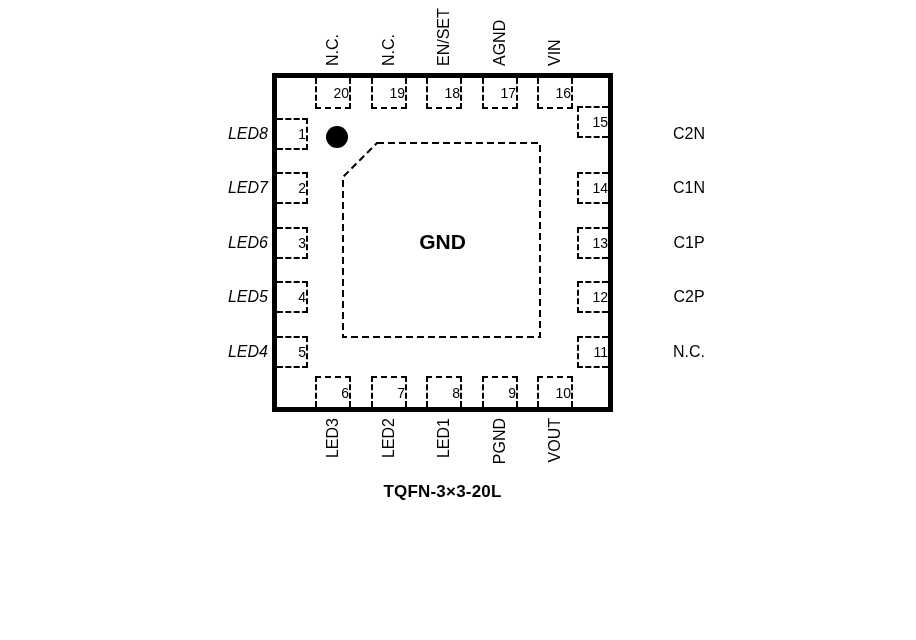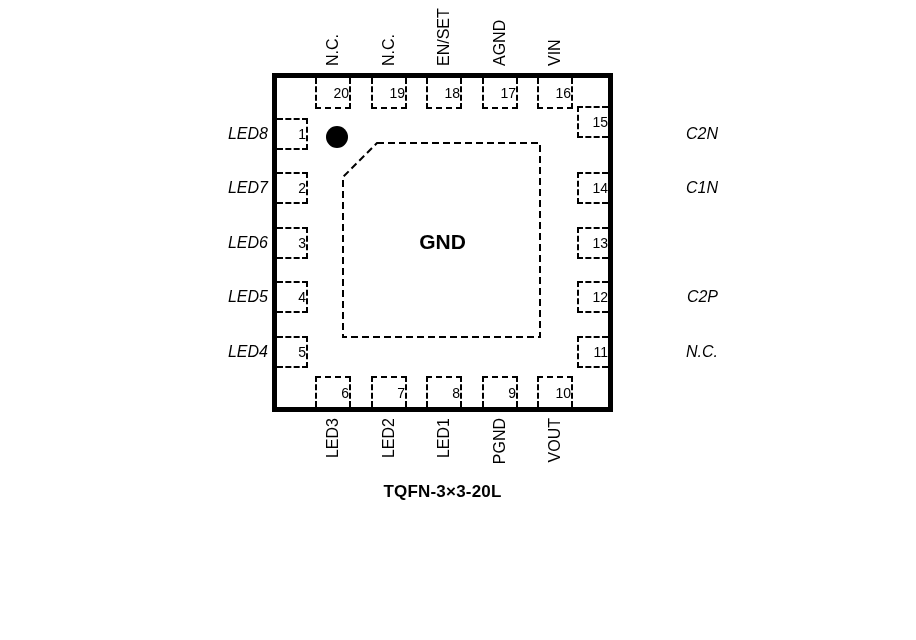--- a/index.html
+++ b/index.html
@@ -24,21 +24,21 @@
   .gnd-label {
     position: absolute; left: 0; top: 152px; width: 100%; text-align: center;
     font-weight: bold; font-size: 21px;
   }
   .dot {
     position: absolute; left: 49px; top: 48px; width: 22px; height: 22px;
     background: #000; border-radius: 50%;
   }
   .side-label { position: absolute; font-size: 16px; height: 22px; line-height: 22px; }
   .side-label.lft { left: 158px; width: 110px; text-align: right; font-style: italic; }
-  .side-label.rgt { left: 608px; width: 110px; text-align: right; font-style: italic; }
+  .side-label.rgt { left: 634px; width: 110px; text-align: center; }
   .vlabel {
     position: absolute; font-size: 16px; height: 18px; line-height: 18px;
     white-space: nowrap;
   }
   .vlabel.top { transform-origin: 0 100%; transform: rotate(-90deg); top: 48px; }
   .vlabel.bot { transform-origin: 100% 0; transform: rotate(-90deg); top: 418px; }
   .caption {
     position: absolute; left: 272px; top: 482px; width: 341px; text-align: center;
     font-weight: bold; font-size: 17px; letter-spacing: 0.2px;
   }
@@ -123,20 +123,21 @@
   </div>
 
   <div class="side-label lft" style="top:123px">LED8</div>
   <div class="side-label lft" style="top:177px">LED7</div>
   <div class="side-label lft" style="top:232px">LED6</div>
   <div class="side-label lft" style="top:286px">LED5</div>
   <div class="side-label lft" style="top:341px">LED4</div>
 
   <div class="side-label rgt" style="top:123px">C2N</div>
   <div class="side-label rgt" style="top:177px">C1N</div>
+  <div class="side-label rgt" style="top:232px">C1P</div>
   <div class="side-label rgt" style="top:286px">C2P</div>
   <div class="side-label rgt" style="top:341px">N.C.</div>
 
   <div class="vlabel top" style="left:342px">N.C.</div>
   <div class="vlabel top" style="left:398px">N.C.</div>
   <div class="vlabel top" style="left:453px">EN/SET</div>
   <div class="vlabel top" style="left:509px">AGND</div>
   <div class="vlabel top" style="left:564px">VIN</div>
 
   <div class="vlabel bot" style="right:592px">LED3</div>

